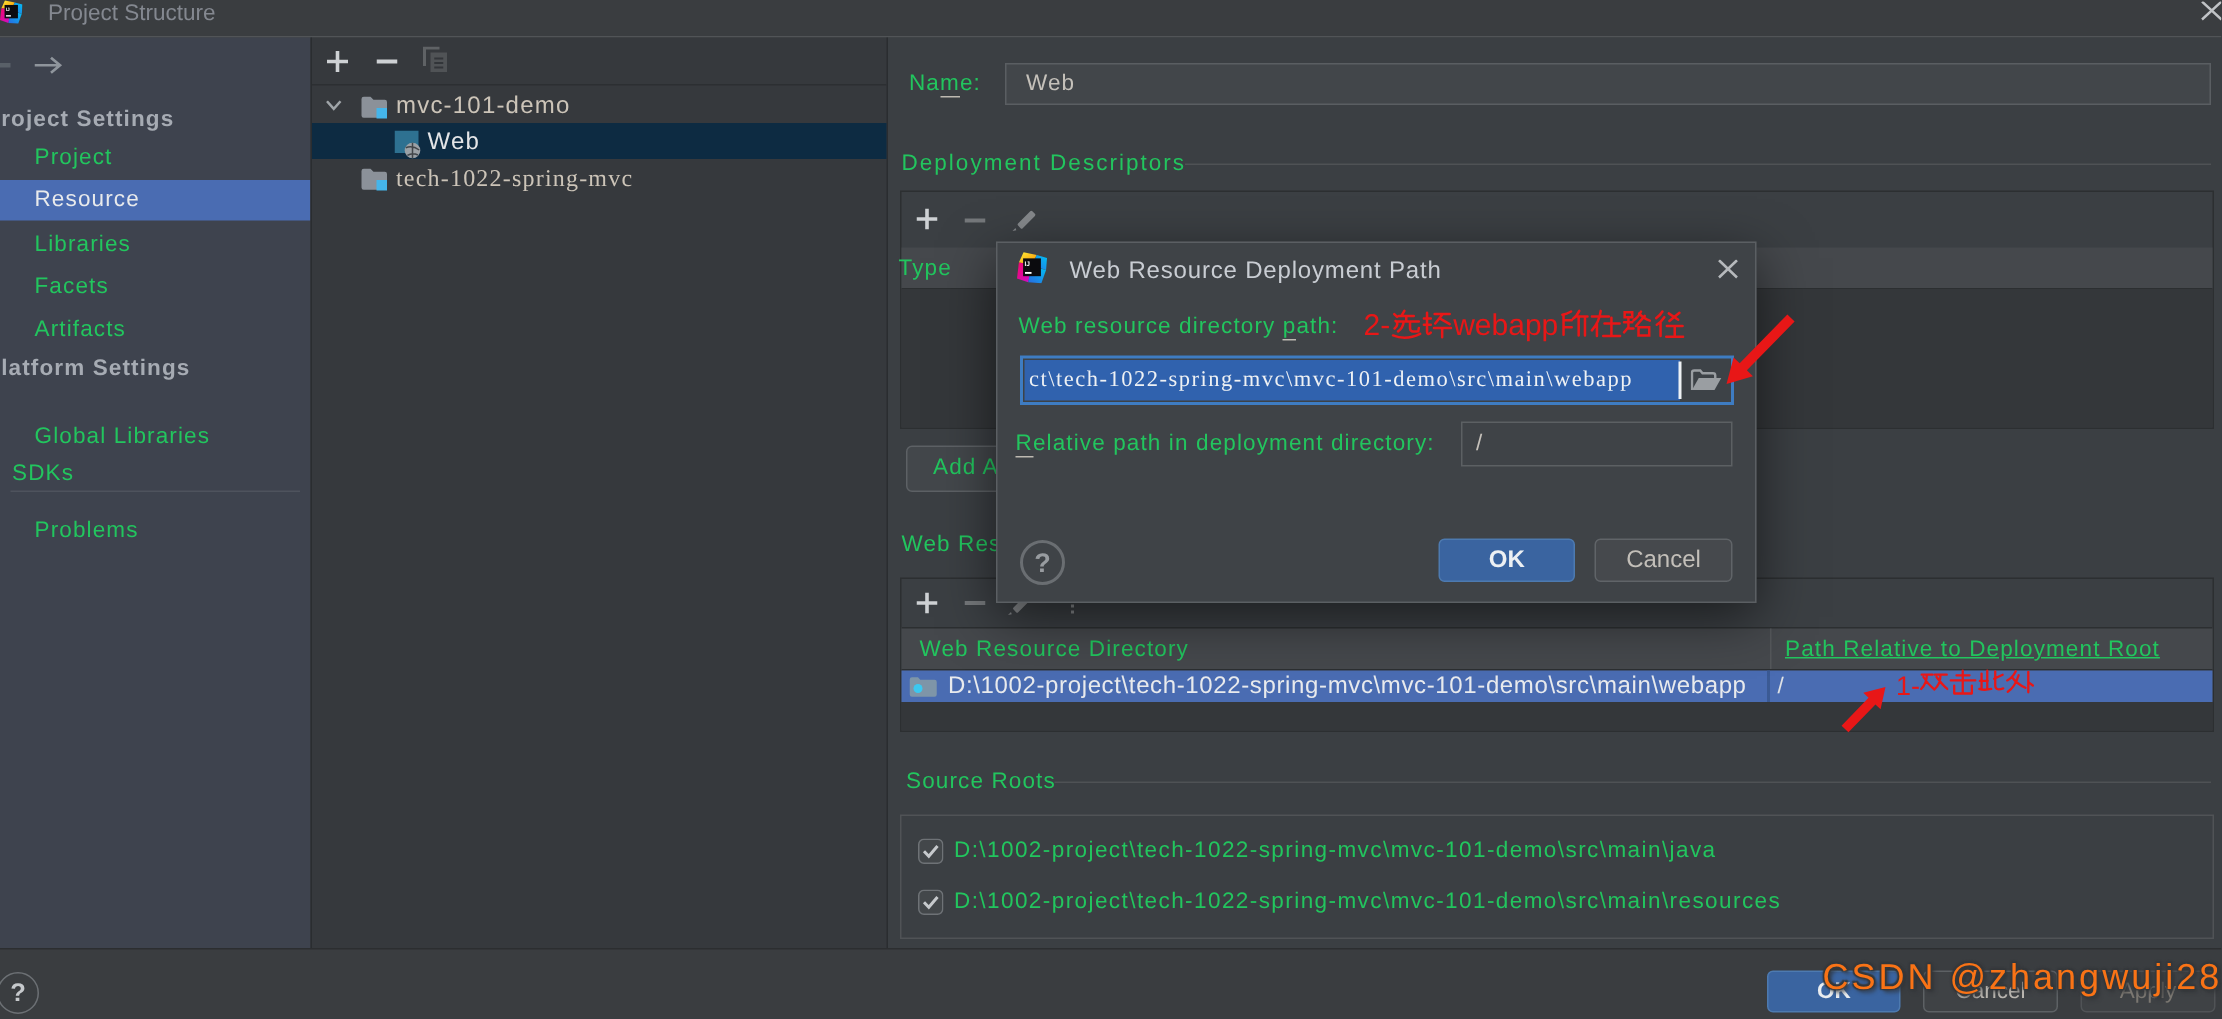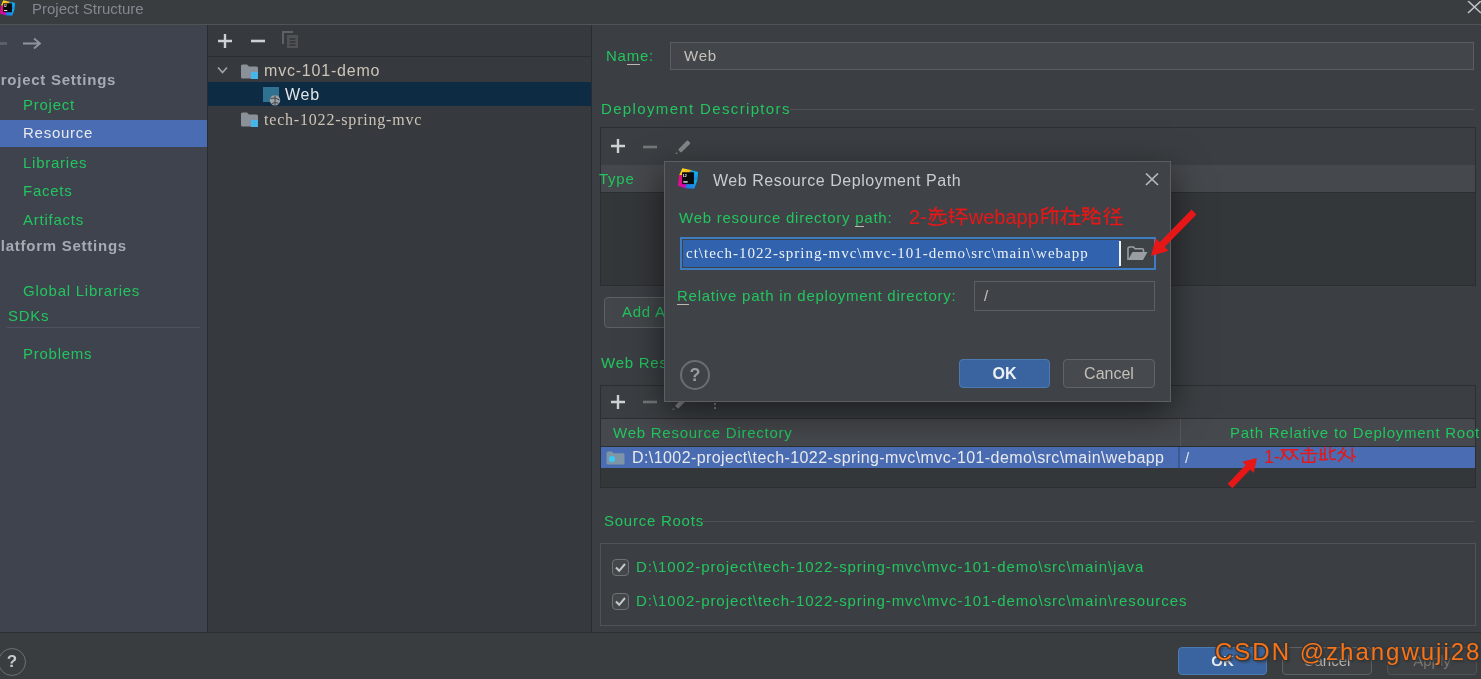--- a/index.html
+++ b/index.html
@@ -134,21 +134,21 @@
 </svg>
 <svg class="abs" style="left:671px;top:394px" width="17" height="17" viewBox="0 0 17 17">
   <path d="M3,14 L1,16 L3.5,15.5 Z" fill="#85888b"></path>
   <rect x="3.5" y="6.5" width="13.5" height="4.4" rx="1" transform="rotate(-45 10 8.5)" fill="#85888b"></rect>
 </svg>
 <div class="abs" style="left:714px;top:399px;width:2px;height:2px;background:#85888b;"></div>
 <div class="abs" style="left:714px;top:403px;width:2px;height:2px;background:#85888b;"></div>
 <div class="abs" style="left:714px;top:407px;width:2px;height:2px;background:#85888b;"></div>
 <div class="abs" style="left:601px;top:418px;width:874px;height:29px;background:#45484c;border-top:1px solid #2c2f31;border-bottom:1px solid #2c2f31;box-sizing:border-box;"></div>
 <div class="abs lbl" style="left:613px;top:423px;">Web Resource Directory</div>
-<div class="abs lbl" style="left:1230px;top:423px;">Path Relative to Deployment Root</div>
+<div class="abs lbl" style="left:1190px;top:423px;text-decoration:underline;">Path Relative to Deployment Root</div>
 <div class="abs" style="left:1180px;top:419px;width:1px;height:27px;background:#54575a;"></div>
 <div class="abs" style="left:601px;top:447px;width:874px;height:40px;background:#34373a;"></div>
 <div class="abs" style="left:601px;top:447px;width:874px;height:21px;background:#4a6cb2;"></div>
 <div class="abs" style="left:1178px;top:447px;width:2px;height:21px;background:#3b5a94;"></div>
 <div class="abs" id="resfold" style="left:606px;top:451px;"><svg width="19" height="14" viewBox="0 0 19 14">
       <path d="M0.5,2 Q0.5,0.5 2,0.5 H6 L7.5,2.2 H17 Q18.5,2.2 18.5,3.7 V12 Q18.5,13.5 17,13.5 H2 Q0.5,13.5 0.5,12 Z" fill="#7e95a8"></path>
       <circle cx="6" cy="8" r="3" fill="#3cc8f0"></circle>
     </svg></div>
 <div class="abs" style="left:632px;top:448px;font-size:16px;line-height:20px;color:#e8eaed;letter-spacing:0.42px;">D:\1002-project\tech-1022-spring-mvc\mvc-101-demo\src\main\webapp</div>
 <div class="abs" style="left:1185px;top:449px;font-size:15px;line-height:18px;color:#dfe2e5;">/</div>

